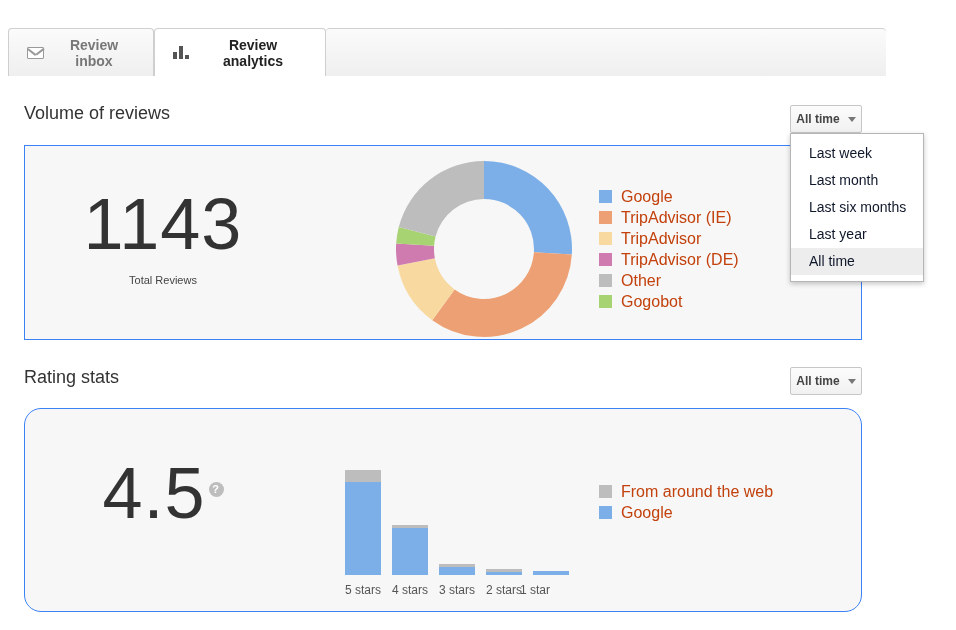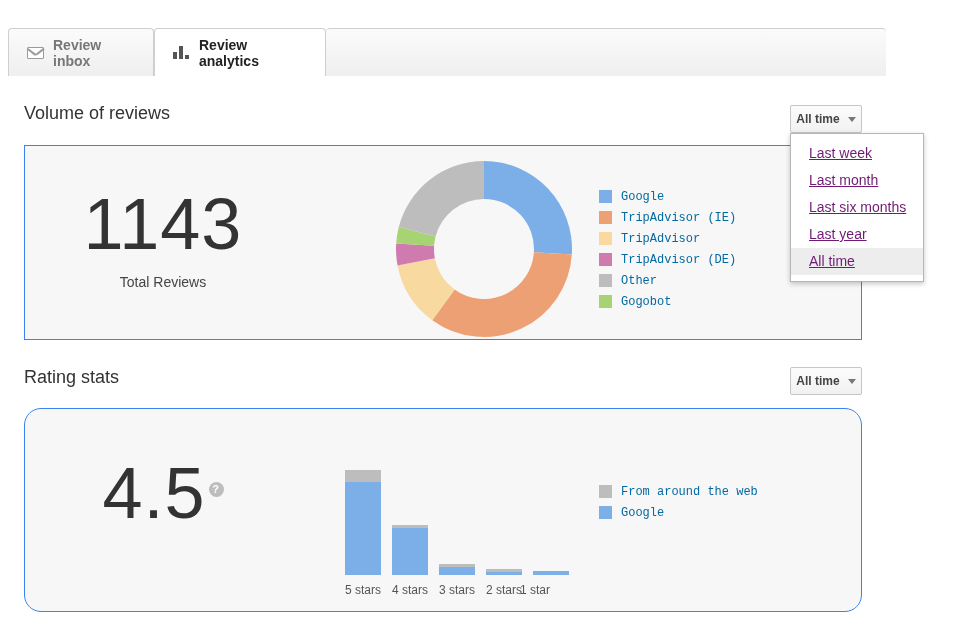--- a/index.html
+++ b/index.html
@@ -24,20 +24,21 @@
   .tab {
     position: absolute; top: 0; height: 48px;
     display: flex; align-items: center; gap: 9px;
     padding: 16px 18px;
     border: 1px solid #cfcfcf;
     border-bottom: none;
     border-top-left-radius: 4px; border-top-right-radius: 4px;
     font-size: 14px; font-weight: bold;
     cursor: pointer;
     user-select: none;
+    text-align: center;
   }
   .tab.inactive {
     left: 0; width: 146px;
     background: linear-gradient(to bottom, #fbfbfb 0%, #efefef 100%);
     color: #777;
   }
   .tab.active {
     left: 146px; width: 172px;
     background: #ffffff;
     color: #222;
@@ -102,44 +103,44 @@
     position: absolute; left: 790px; top: 133px; width: 134px;
     background: #fff;
     border: 1px solid #b6b6b6;
     box-shadow: 0 2px 5px rgba(0,0,0,.22);
     padding: 6px 0 6px 0;
     z-index: 20;
   }
   .dd-item {
     height: 27px; line-height: 27px;
     padding: 0 10px 0 18px;
-    font-size: 14px; color: #701a75;
-    white-space: nowrap; cursor: pointer; text-decoration: underline;
+    font-size: 14px; color: #0f172a;
+    white-space: nowrap; cursor: pointer;
   }
   .dd-item.selected { background:#ededed; }
 
   
   .bignum {
     position:absolute; text-align:center; width: 260px;
   }
   .bignum .value { font-size: 72px; color:#333; line-height: 1; font-weight: normal; letter-spacing: 1px; }
-  .bignum .label { font-size: 14px; color:#444; margin-top: 14px; }
+  .bignum .label { font-size: 11px; color:#444; margin-top: 14px; }
   .sup-help {
     display:inline-block; vertical-align: super;
     width: 15px; height: 15px; border-radius: 50%;
     background: #bdbdbd; color:#fff;
     font-size: 11px; line-height: 15px; text-align:center;
     margin-left: 3px; font-weight: bold; cursor:pointer;
   }
 
   
   .legend { position:absolute; }
   .legend-row { display:flex; align-items:center; height:21px; }
   .legend-sw { width: 13px; height: 13px; flex:none; margin-right: 9px; }
-  .legend-tx { font-size: 12px; color: #0369a1; font-family: Liberation Mono, monospace; }
+  .legend-tx { font-size: 16px; color: #c2410c; }
 
   
   .bars { position:absolute; }
   .bar-stack { position:absolute; bottom: 0; width: 36px; }
   .bar-seg { width: 100%; display:block; }
   .bar-lab {
     position:absolute; bottom: 0px; width: 56px; text-align:center;
     font-size: 12px; color: #555;
   }
 </style>

